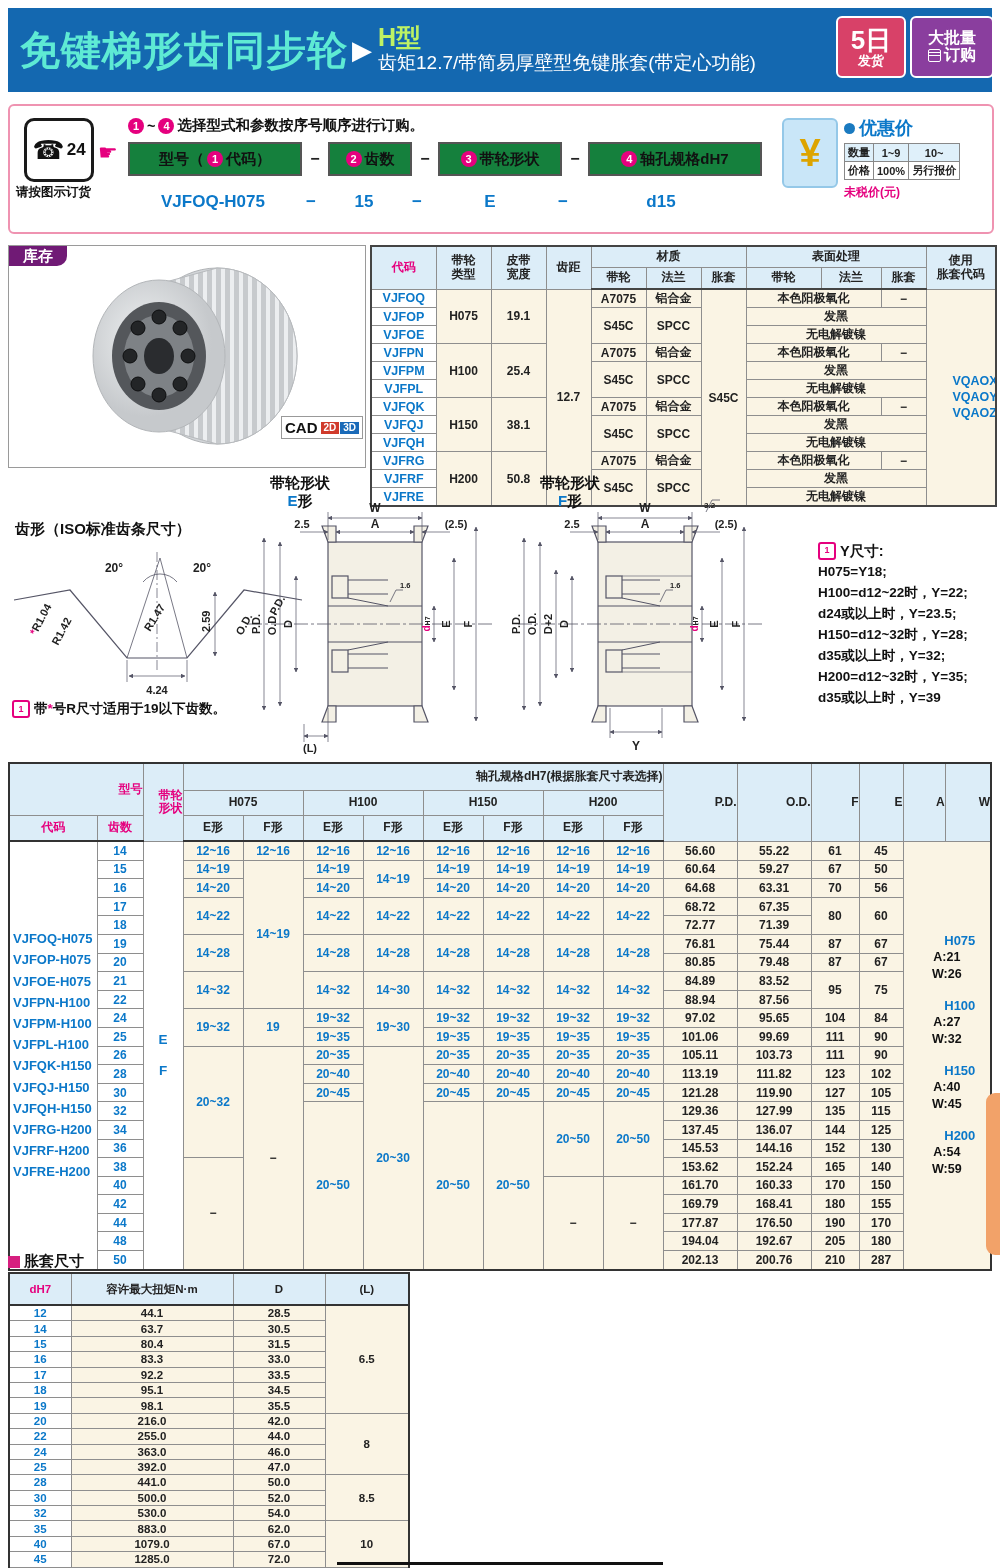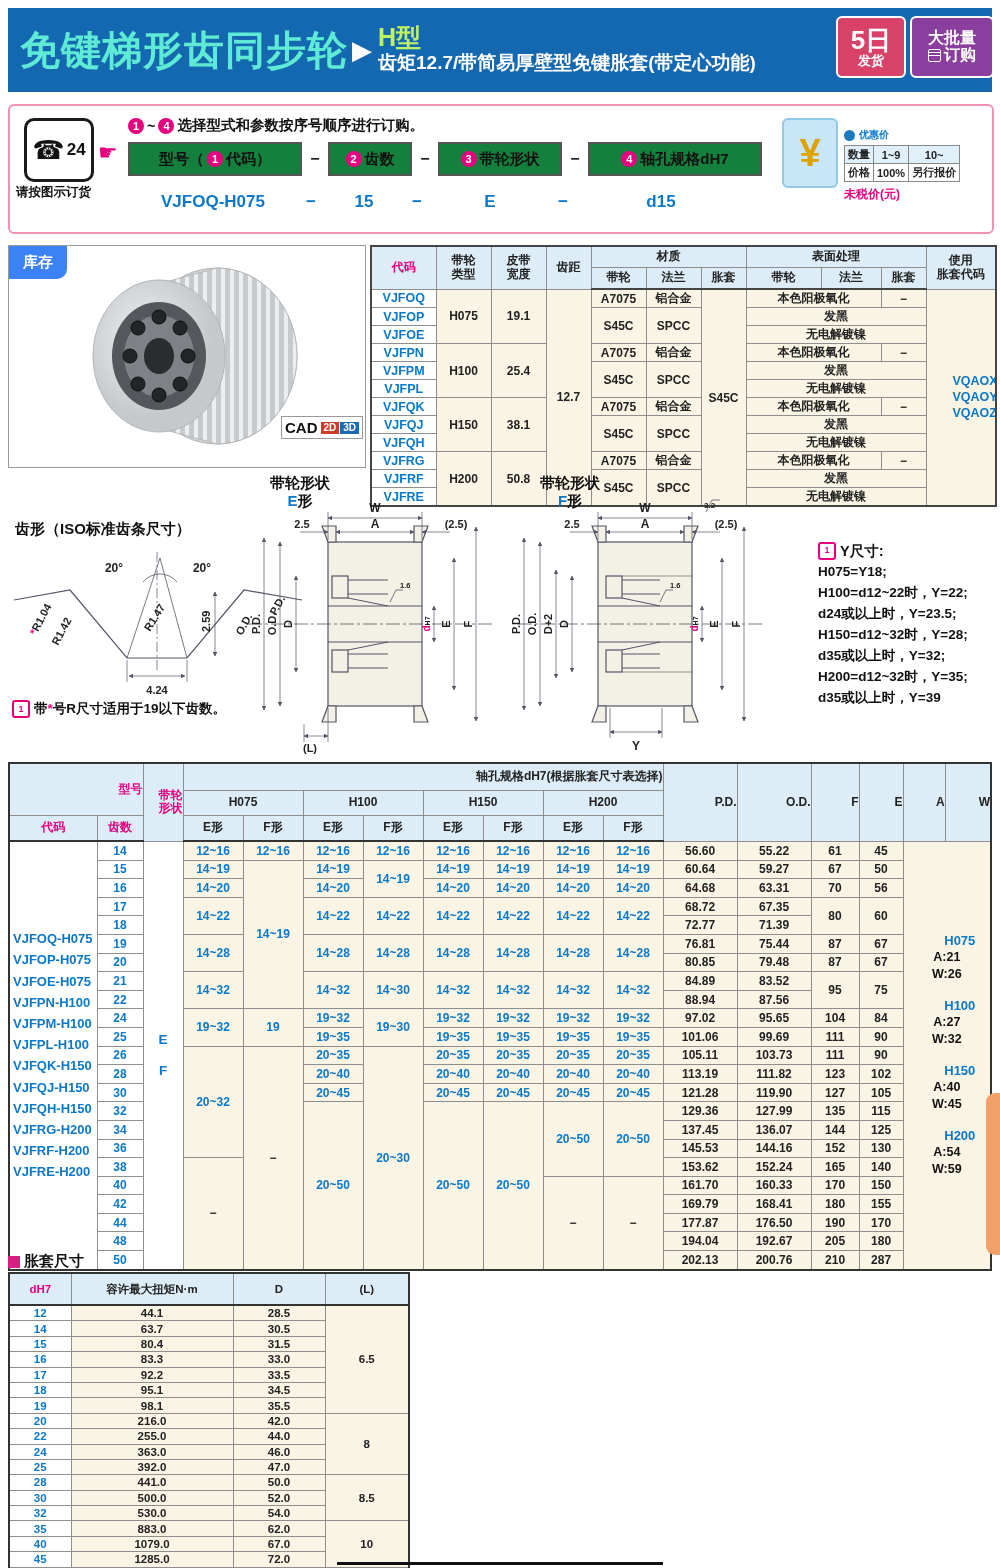--- a/index.html
+++ b/index.html
@@ -6,21 +6,21 @@
   .page{position:relative;width:1000px;height:1568px;background:#ffffff;
         font-family:"Liberation Sans",sans-serif;overflow:hidden;color:#222;}
   .abs{position:absolute;}
 
   
   .hdr{left:8px;top:8px;width:984px;height:84px;background:#1468b0;display:flex;align-items:center;}
   .hdr-title{font-size:40px;font-weight:bold;color:#5eead4;margin-left:12px;letter-spacing:1px;white-space:nowrap;}
   .hdr-arrow{color:#fff;font-size:26px;margin:0 6px 0 4px;}
   .hdr-right{display:flex;flex-direction:column;justify-content:center;}
   .hdr-series{font-size:25px;font-weight:bold;color:#bef264;line-height:1.05;}
-  .hdr-sub{font-size:19px;font-weight:bold;color:#fff;white-space:nowrap;}
+  .hdr-sub{font-size:19px;font-weight:normal;color:#fff;white-space:nowrap;}
   .badge{border:2px solid #fff;border-radius:6px;color:#fff;font-weight:bold;
          display:flex;flex-direction:column;align-items:center;justify-content:center;line-height:1.05;}
   .badge-red{left:836px;top:16px;width:66px;height:58px;background:#d84168;}
   .badge-red .b1{font-size:26px;} .badge-red .b2{font-size:13px;}
   .badge-purple{left:910px;top:16px;width:80px;height:58px;background:#8a3e9e;}
   .badge-purple .b1{font-size:16px;} .badge-purple .b2{font-size:16px;display:flex;align-items:center;gap:3px;}
   .doc-ic{display:inline-block;width:11px;height:11px;border:1.5px solid #fff;border-radius:2px;
           background:linear-gradient(#8a3e9e 2px,#fff 2px,#fff 3px,#8a3e9e 3px,#8a3e9e 5px,#fff 5px,#fff 6px,#8a3e9e 6px);}
 
   
@@ -36,30 +36,30 @@
   .fields{left:118px;top:36px;display:flex;align-items:center;}
   .obox{height:30px;border:2px solid #555;background:#15803d;display:flex;align-items:center;justify-content:center;
         gap:3px;font-size:15px;font-weight:bold;color:#111;}
   .fdash{width:26px;text-align:center;font-size:16px;font-weight:bold;}
   .example{left:118px;top:86px;display:flex;align-items:center;color:#0b78c9;font-size:17px;font-weight:bold;}
   .example div{text-align:center;}
   
   .yen-ic{left:772px;top:12px;width:52px;height:66px;background:#c9e6f8;border:2px solid #94c8e8;border-radius:6px;
           display:flex;align-items:center;justify-content:center;font-size:38px;font-weight:bold;color:#dda400;}
   .price{left:834px;top:10px;width:150px;}
-  .price-title{display:flex;align-items:center;gap:4px;font-size:10px;font-weight:bold;color:#0b78c9;margin-top:12px;}
+  .price-title{display:flex;align-items:center;gap:4px;font-size:18px;font-weight:bold;color:#0b78c9;}
   .pdot{width:11px;height:11px;border-radius:50%;background:#1a7ac0;display:inline-block;}
   .ptable{border-collapse:collapse;margin-top:3px;}
   .ptable td{border:1px solid #888;font-size:11px;font-weight:bold;text-align:center;padding:1px 3px;height:15px;}
   .ptable tr:first-child td{background:#dff0fa;}
   .price-note{font-size:12px;font-weight:bold;color:#e5007e;margin-top:4px;}
 
   
   .photo-box{left:8px;top:245px;width:356px;height:221px;border:1px solid #9a9a9a;background:#fff;}
-  .stock{left:0;top:0;width:58px;height:33px;background:#3b82f6;color:#fff;font-size:15px;font-weight:bold;
+  .stock{left:0;top:0;width:58px;height:20px;background:#701a75;color:#fff;font-size:15px;font-weight:bold;
          display:flex;align-items:center;justify-content:center;border-radius:0 0 10px 0;}
   .cad{left:272px;top:170px;display:flex;align-items:center;border:1px solid #999;background:#fff;padding:2px 3px;gap:3px;}
   .cad .cadt{font-size:15px;font-weight:bold;color:#111;}
   .cad .dd{display:flex;flex-direction:row;gap:1px;}
   .cad .d2,.cad .d3{font-size:10px;font-weight:bold;color:#fff;padding:0 3px;line-height:12px;}
   .cad .d2{background:#d03a2b;} .cad .d3{background:#1a6ab8;}
 
   
   table.grid{border-collapse:collapse;table-layout:fixed;}
   table.grid td{border:1px solid #8e8e8e;text-align:center;vertical-align:middle;padding:0;

